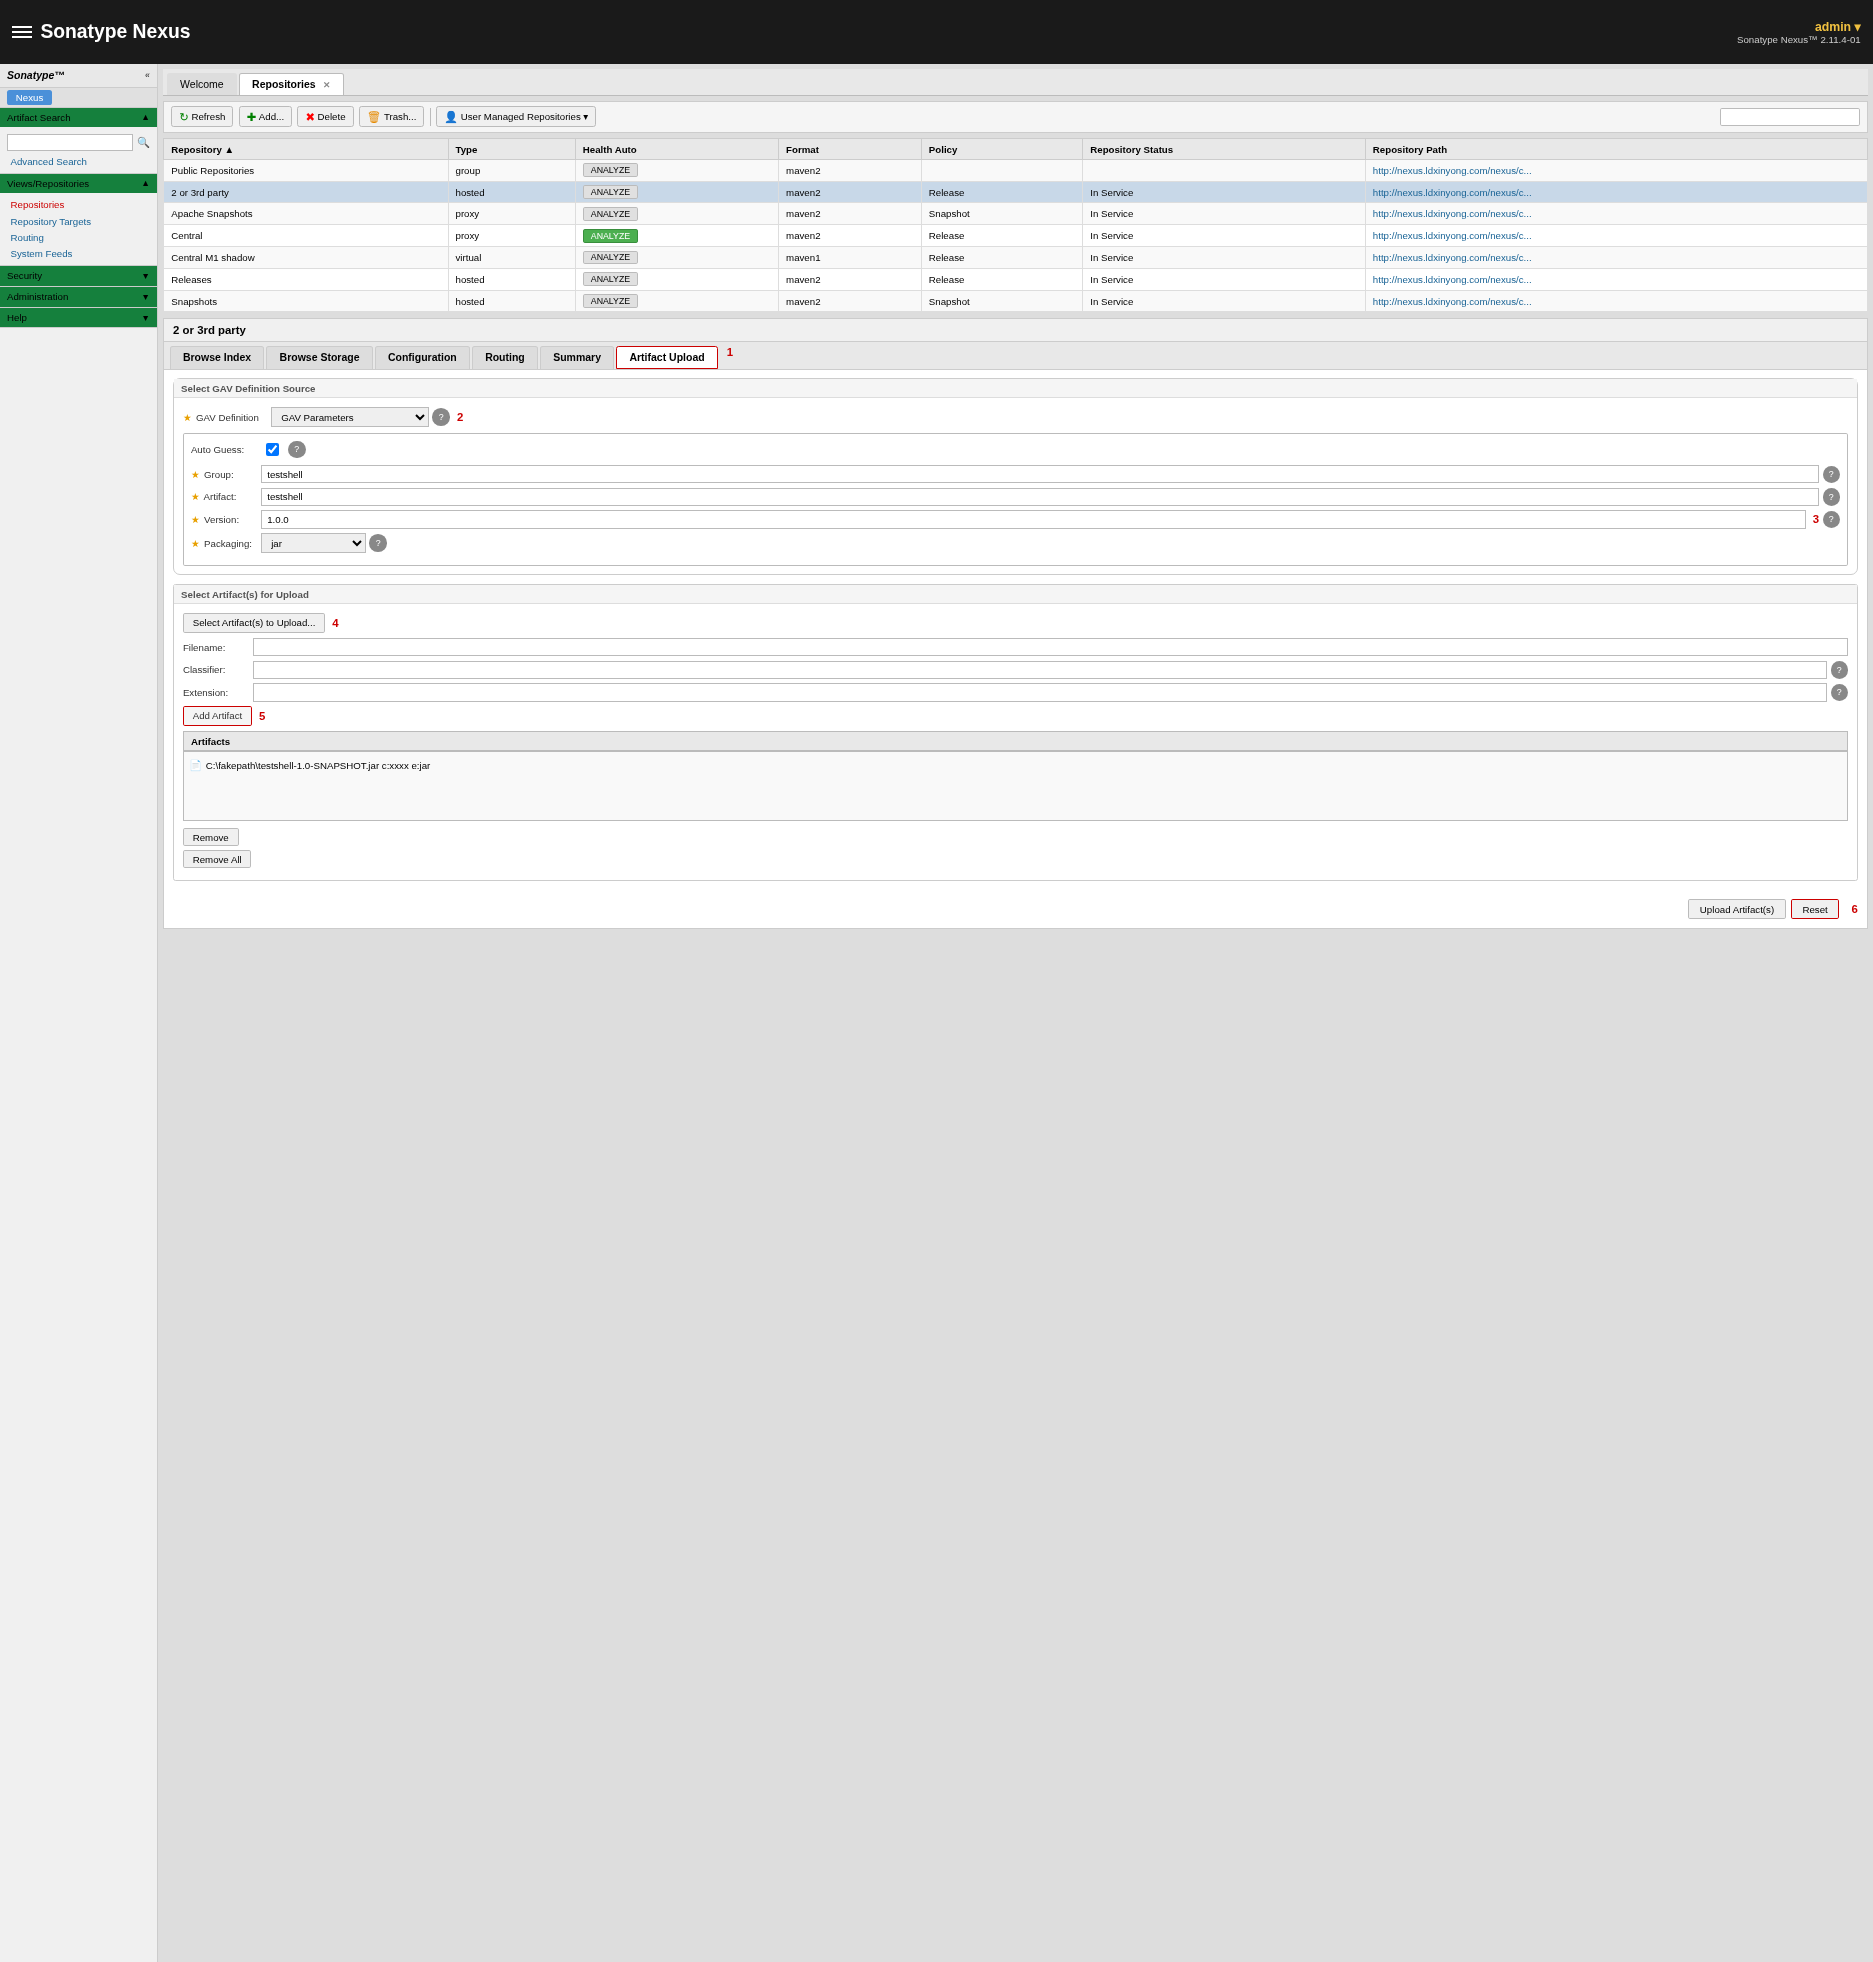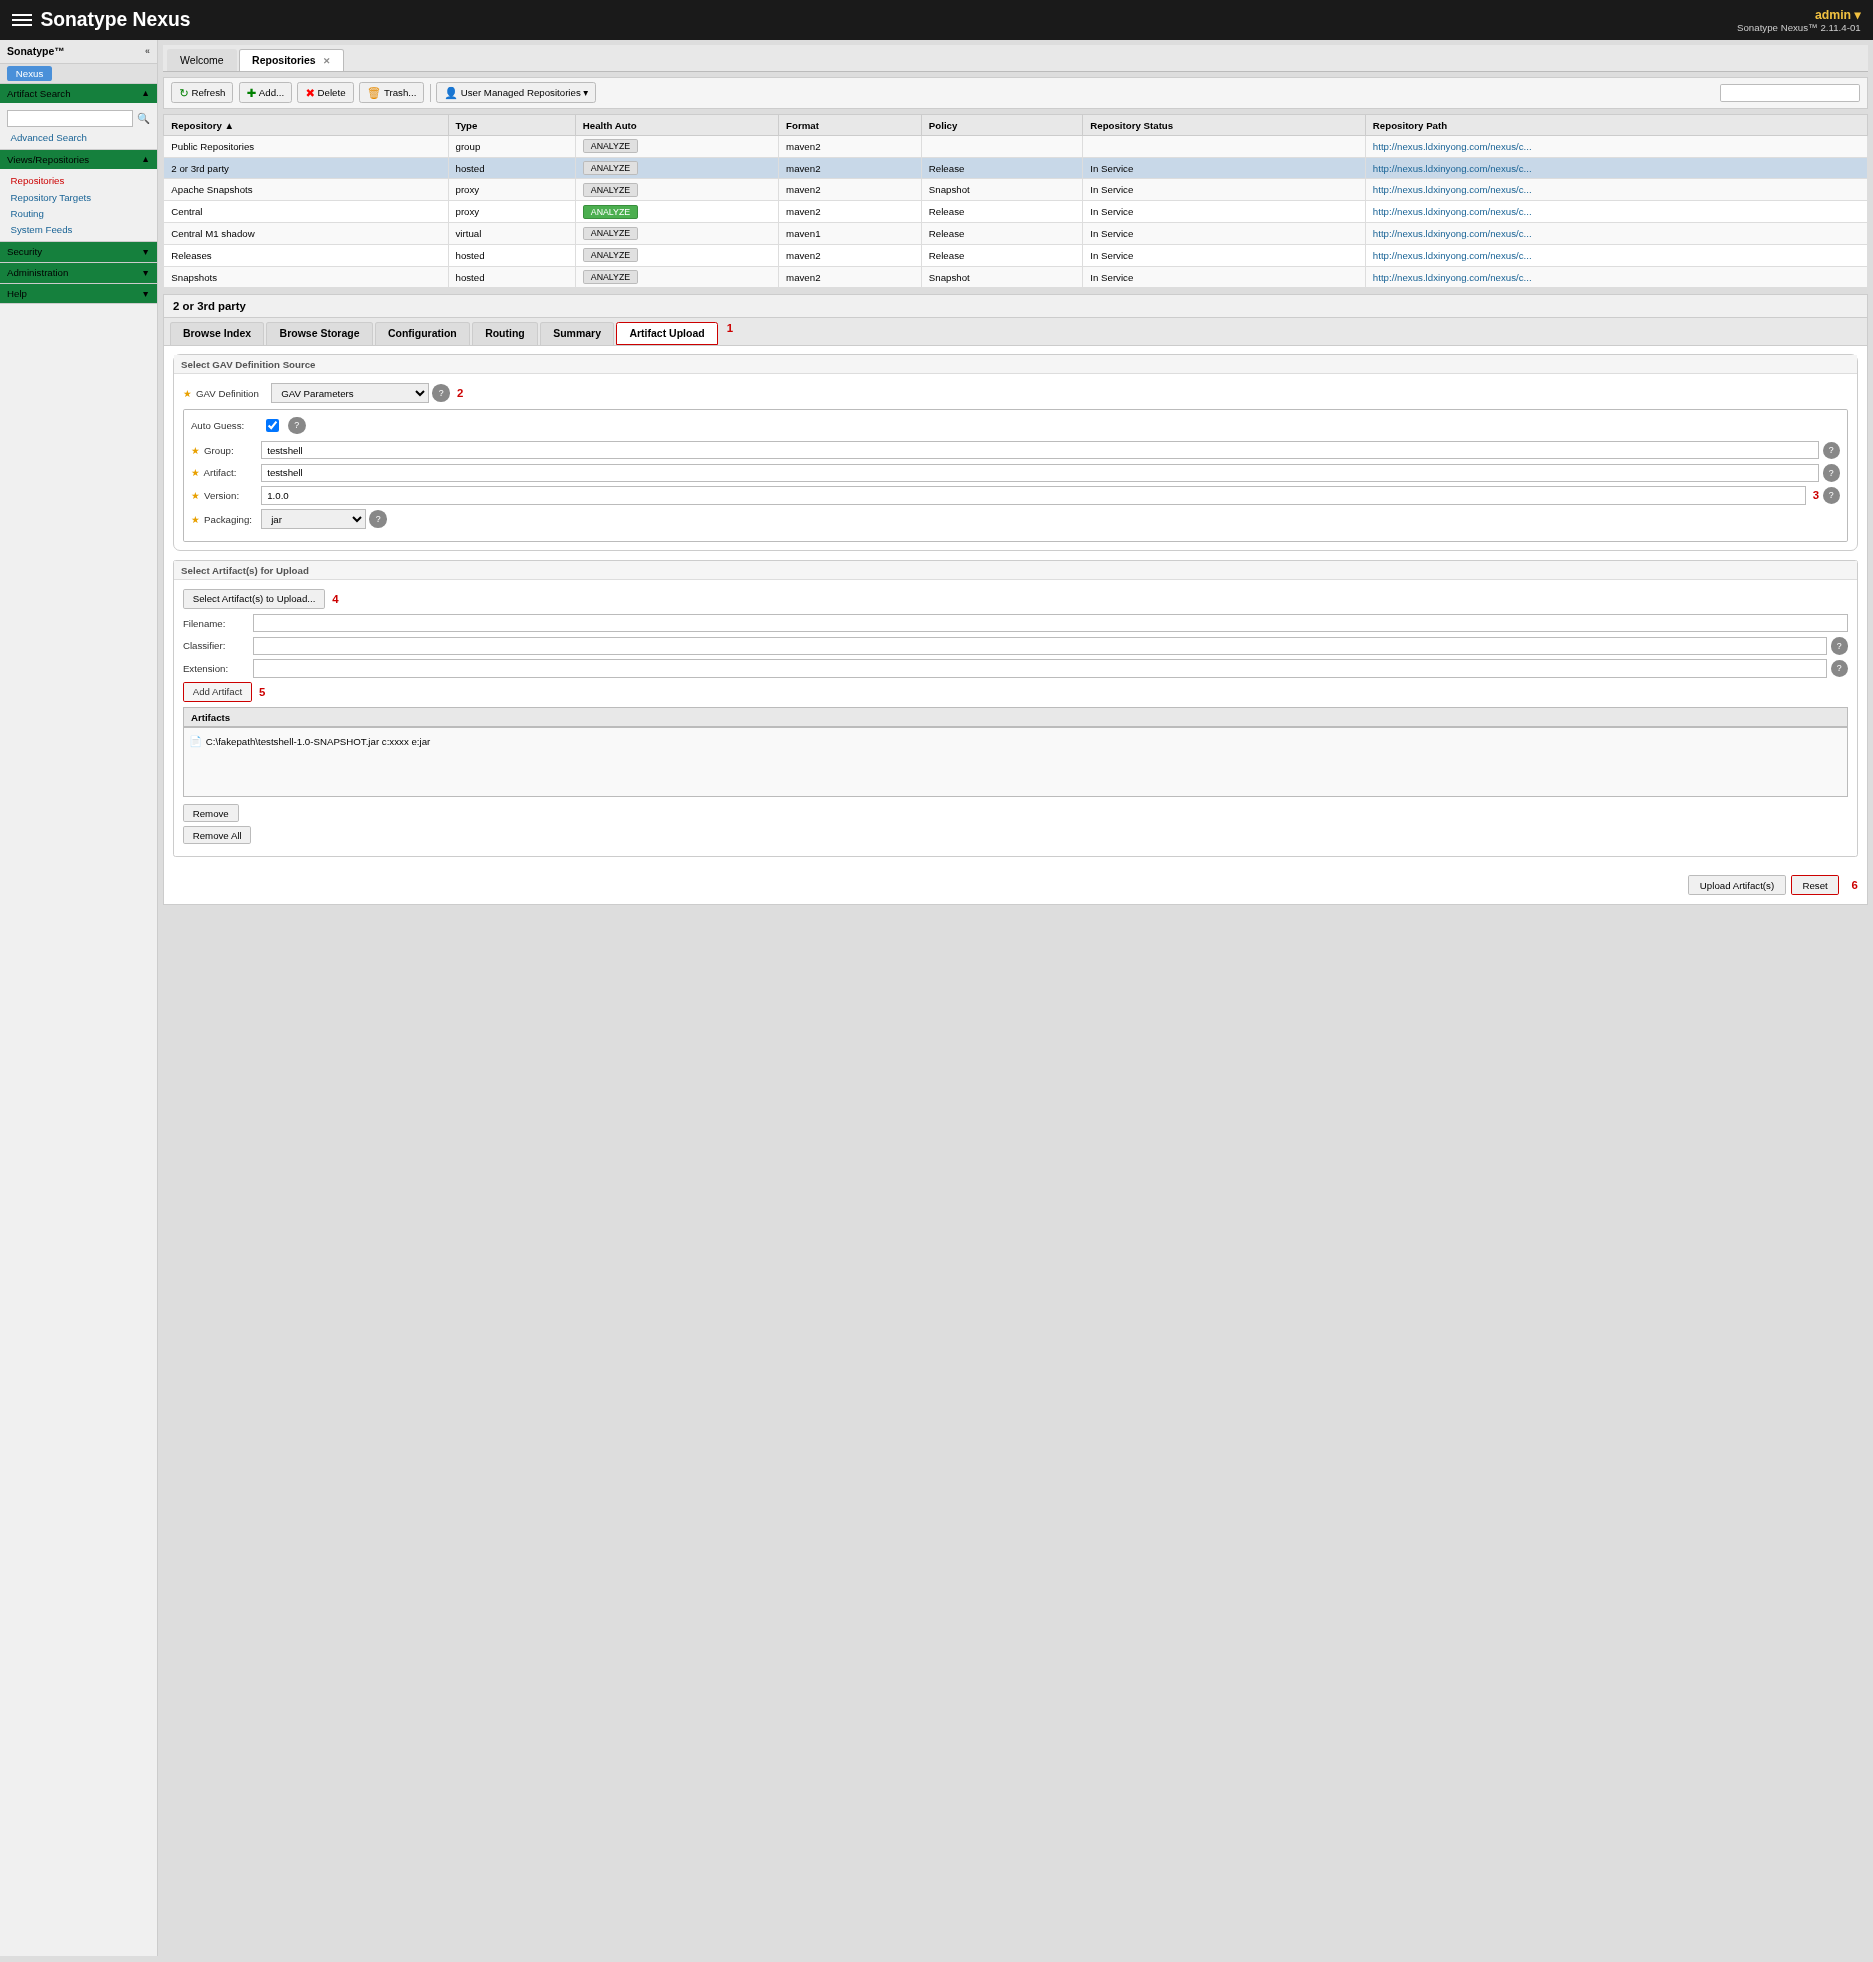--- a/index.html
+++ b/index.html
@@ -6,21 +6,21 @@
     body { font-family: Arial, sans-serif; font-size: 10.5px; background: #ddd; }
 
     
     .header {
       background: #1a1a1a;
       color: white;
       padding: 7px 12.3px;
       display: flex;
       align-items: center;
       justify-content: space-between;
-      height: 40px;
+      height: 64px;
     }
     .header-logo {
       display: flex;
       align-items: center;
       gap: 8.8px;
       font-size: 19.3px;
       font-weight: bold;
       color: white;
     }
     .header-logo .hamburger {
@@ -59,20 +59,21 @@
     }
     .sidebar-brand {
       background: #e8e8e8;
       border-bottom: 0.9px solid #ccc;
       padding: 5.3px 7px;
       font-weight: bold;
       font-size: 10.5px;
       display: flex;
       justify-content: space-between;
       align-items: center;
+      font-style: italic;
     }
     .sidebar-brand .collapse-btn {
       cursor: pointer;
       font-size: 8.8px;
       color: #555;
     }
     .sidebar-nexus {
       padding: 3.5px 7px;
       background: #e0e0e0;
       border-bottom: 0.9px solid #ccc;

